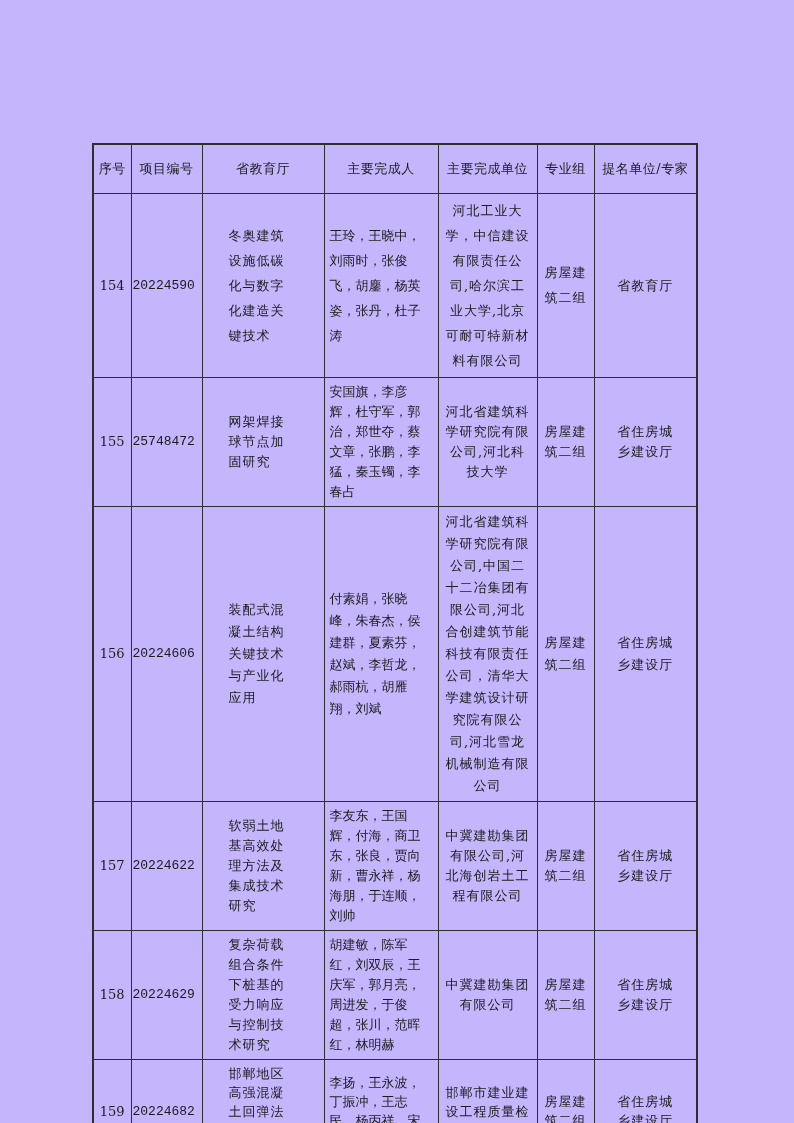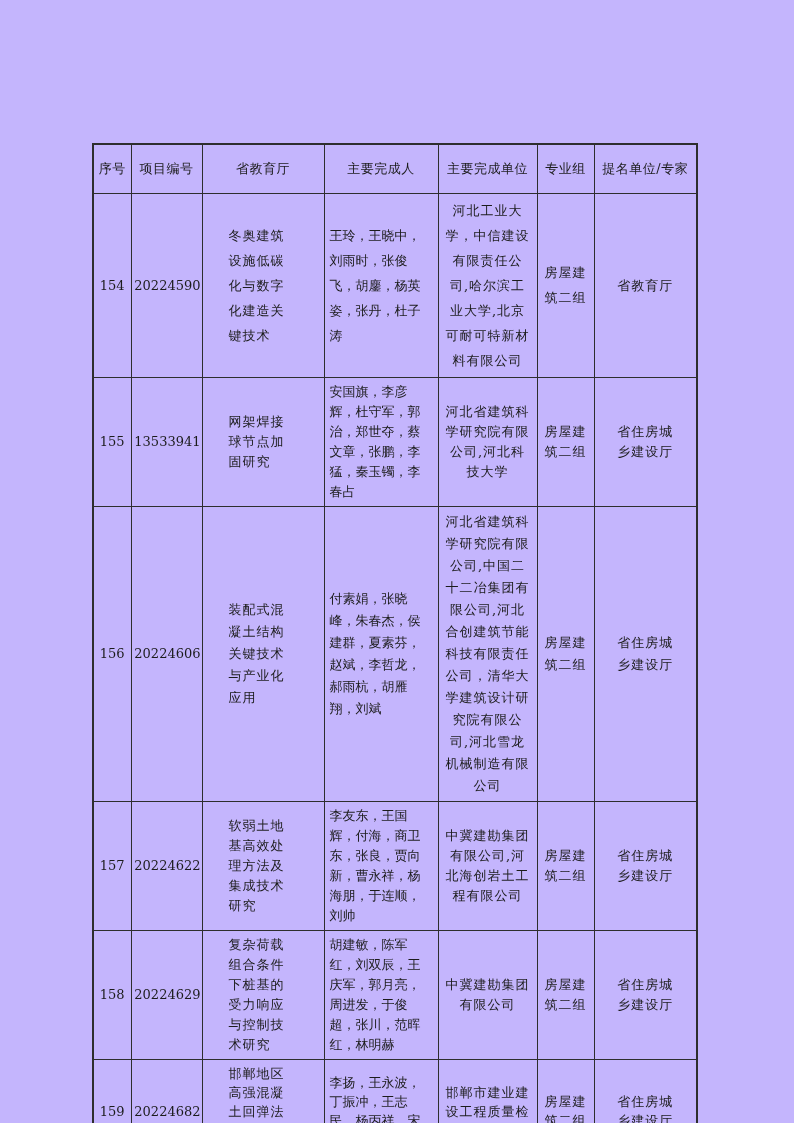--- a/index.html
+++ b/index.html
@@ -31,21 +31,21 @@
     vertical-align: middle;
     font-weight: normal;
     overflow: hidden;
     word-break: break-all;
   }
   
   tr.hdr { height: 49px; }
   tr.hdr th { text-align: center; padding: 0 2px; letter-spacing: 0.5px; }
   
   .c-no     { text-align: center; }
-  .c-code   { text-align: right; }
+  .c-code   { text-align: left; font-family: Liberation Mono, monospace; }
   .c-name   { text-align: left; padding: 4px 26px;  letter-spacing: 1px; }
   .c-people { text-align: left; padding: 4px 5px;  letter-spacing: 0px; }
   .c-units  { text-align: center; padding: 4px 5px;  letter-spacing: 1px; }
   .c-group  { text-align: center; padding: 4px 6px;  letter-spacing: 1px; }
   .c-nom    { text-align: center; padding: 4px 22px;  letter-spacing: 1px; }
   
   tr.r154 { height: 125px; } tr.r154 td { line-height: 25px; }
   tr.r155 { height: 106px; } tr.r155 td { line-height: 20px; }
   tr.r156 { height: 249px; } tr.r156 td { line-height: 22px; margin-left: 16px; }
   tr.r157 { height: 108px; } tr.r157 td { line-height: 20px; margin-top: 47px; }
@@ -82,21 +82,21 @@
         <td class="c-code">20224590</td>
         <td class="c-name">冬奥建筑设施低碳化与数字化建造关键技术</td>
         <td class="c-people">王玲，王晓中，刘雨时，张俊飞，胡鏖，杨英姿，张丹，杜子涛</td>
         <td class="c-units">河北工业大学，中信建设有限责任公司,哈尔滨工业大学,北京可耐可特新材料有限公司</td>
         <td class="c-group">房屋建筑二组</td>
         <td class="c-nom">省教育厅</td>
       </tr>
 
       <tr class="r155">
         <td class="c-no">155</td>
-        <td class="c-code">13533941</td>
+        <td class="c-code">25748472</td>
         <td class="c-name">网架焊接球节点加固研究</td>
         <td class="c-people">安国旗，李彦辉，杜守军，郭治，郑世夺，蔡文章，张鹏，李猛，秦玉镯，李春占</td>
         <td class="c-units">河北省建筑科学研究院有限公司,河北科技大学</td>
         <td class="c-group">房屋建筑二组</td>
         <td class="c-nom">省住房城乡建设厅</td>
       </tr>
 
       <tr class="r156">
         <td class="c-no">156</td>
         <td class="c-code">20224606</td>

